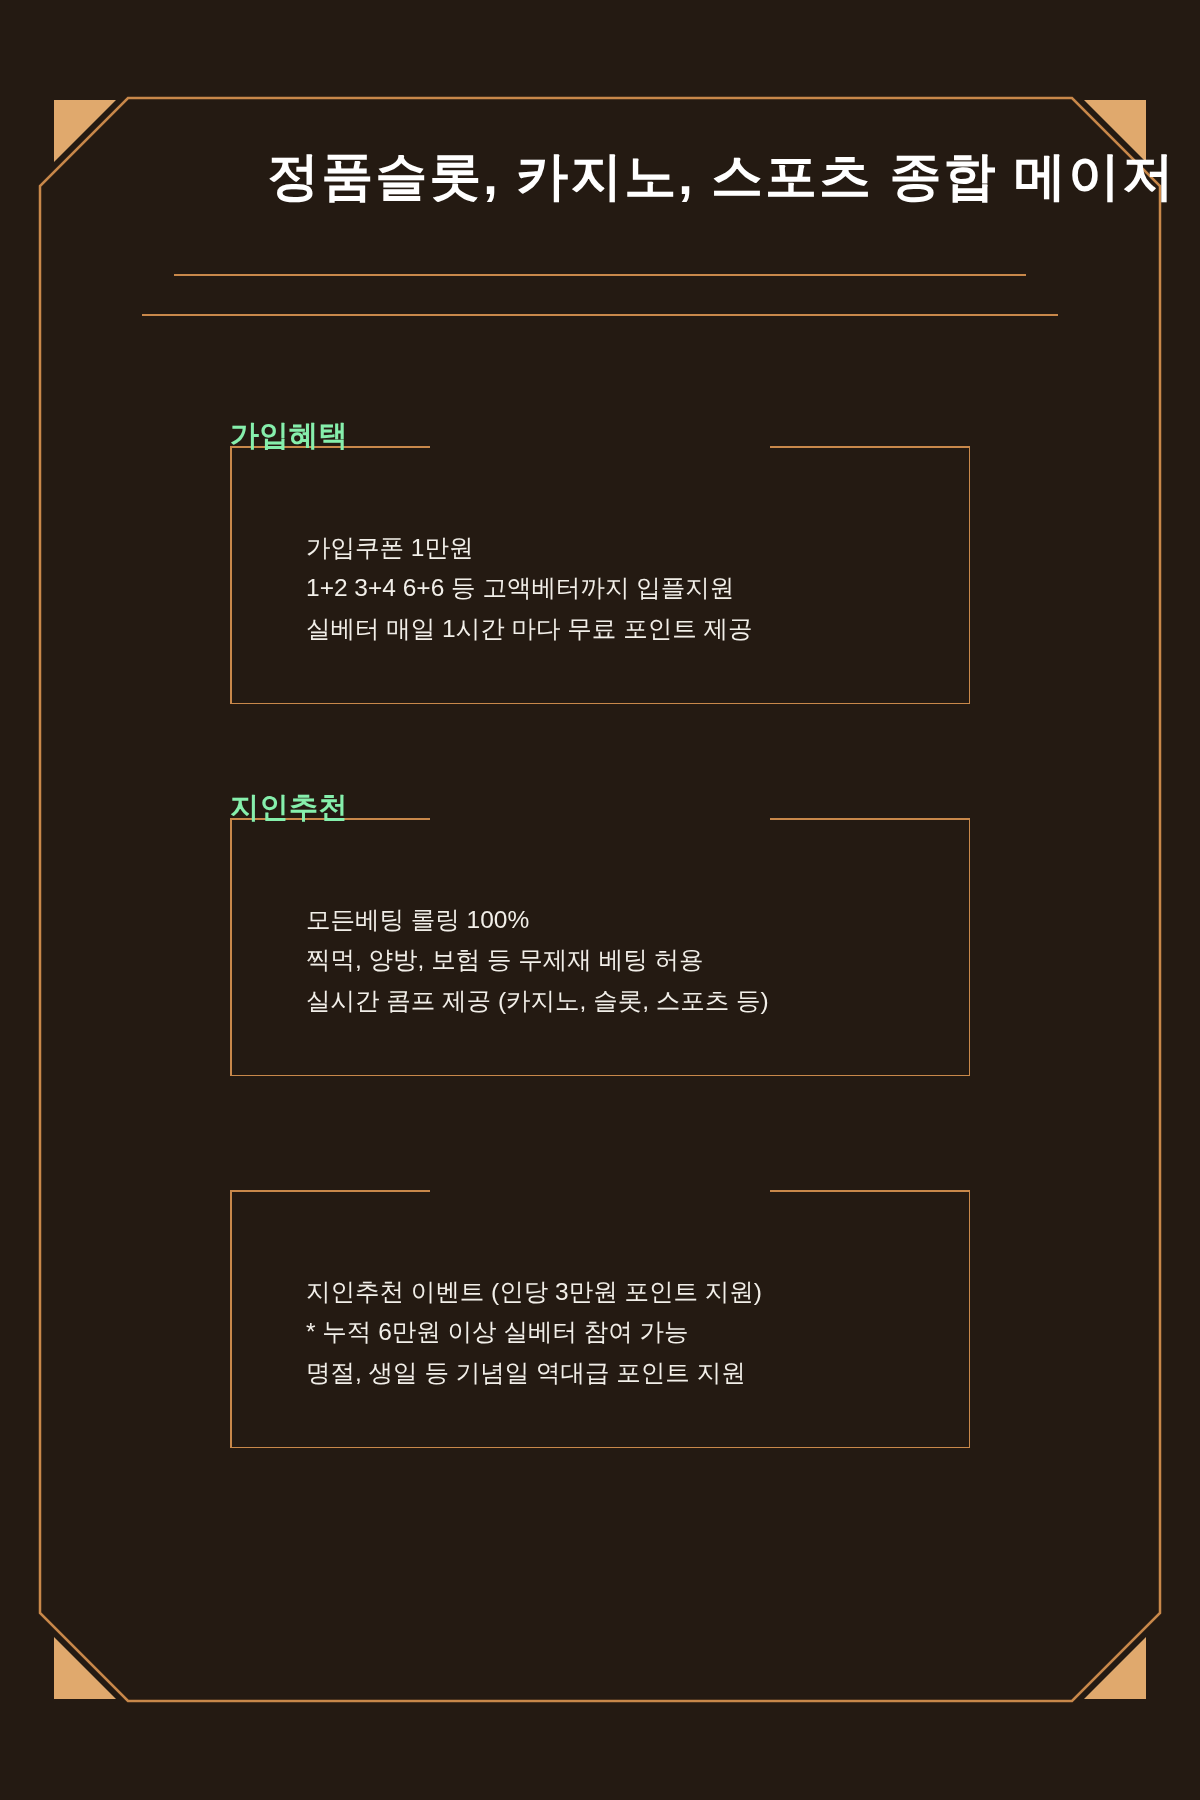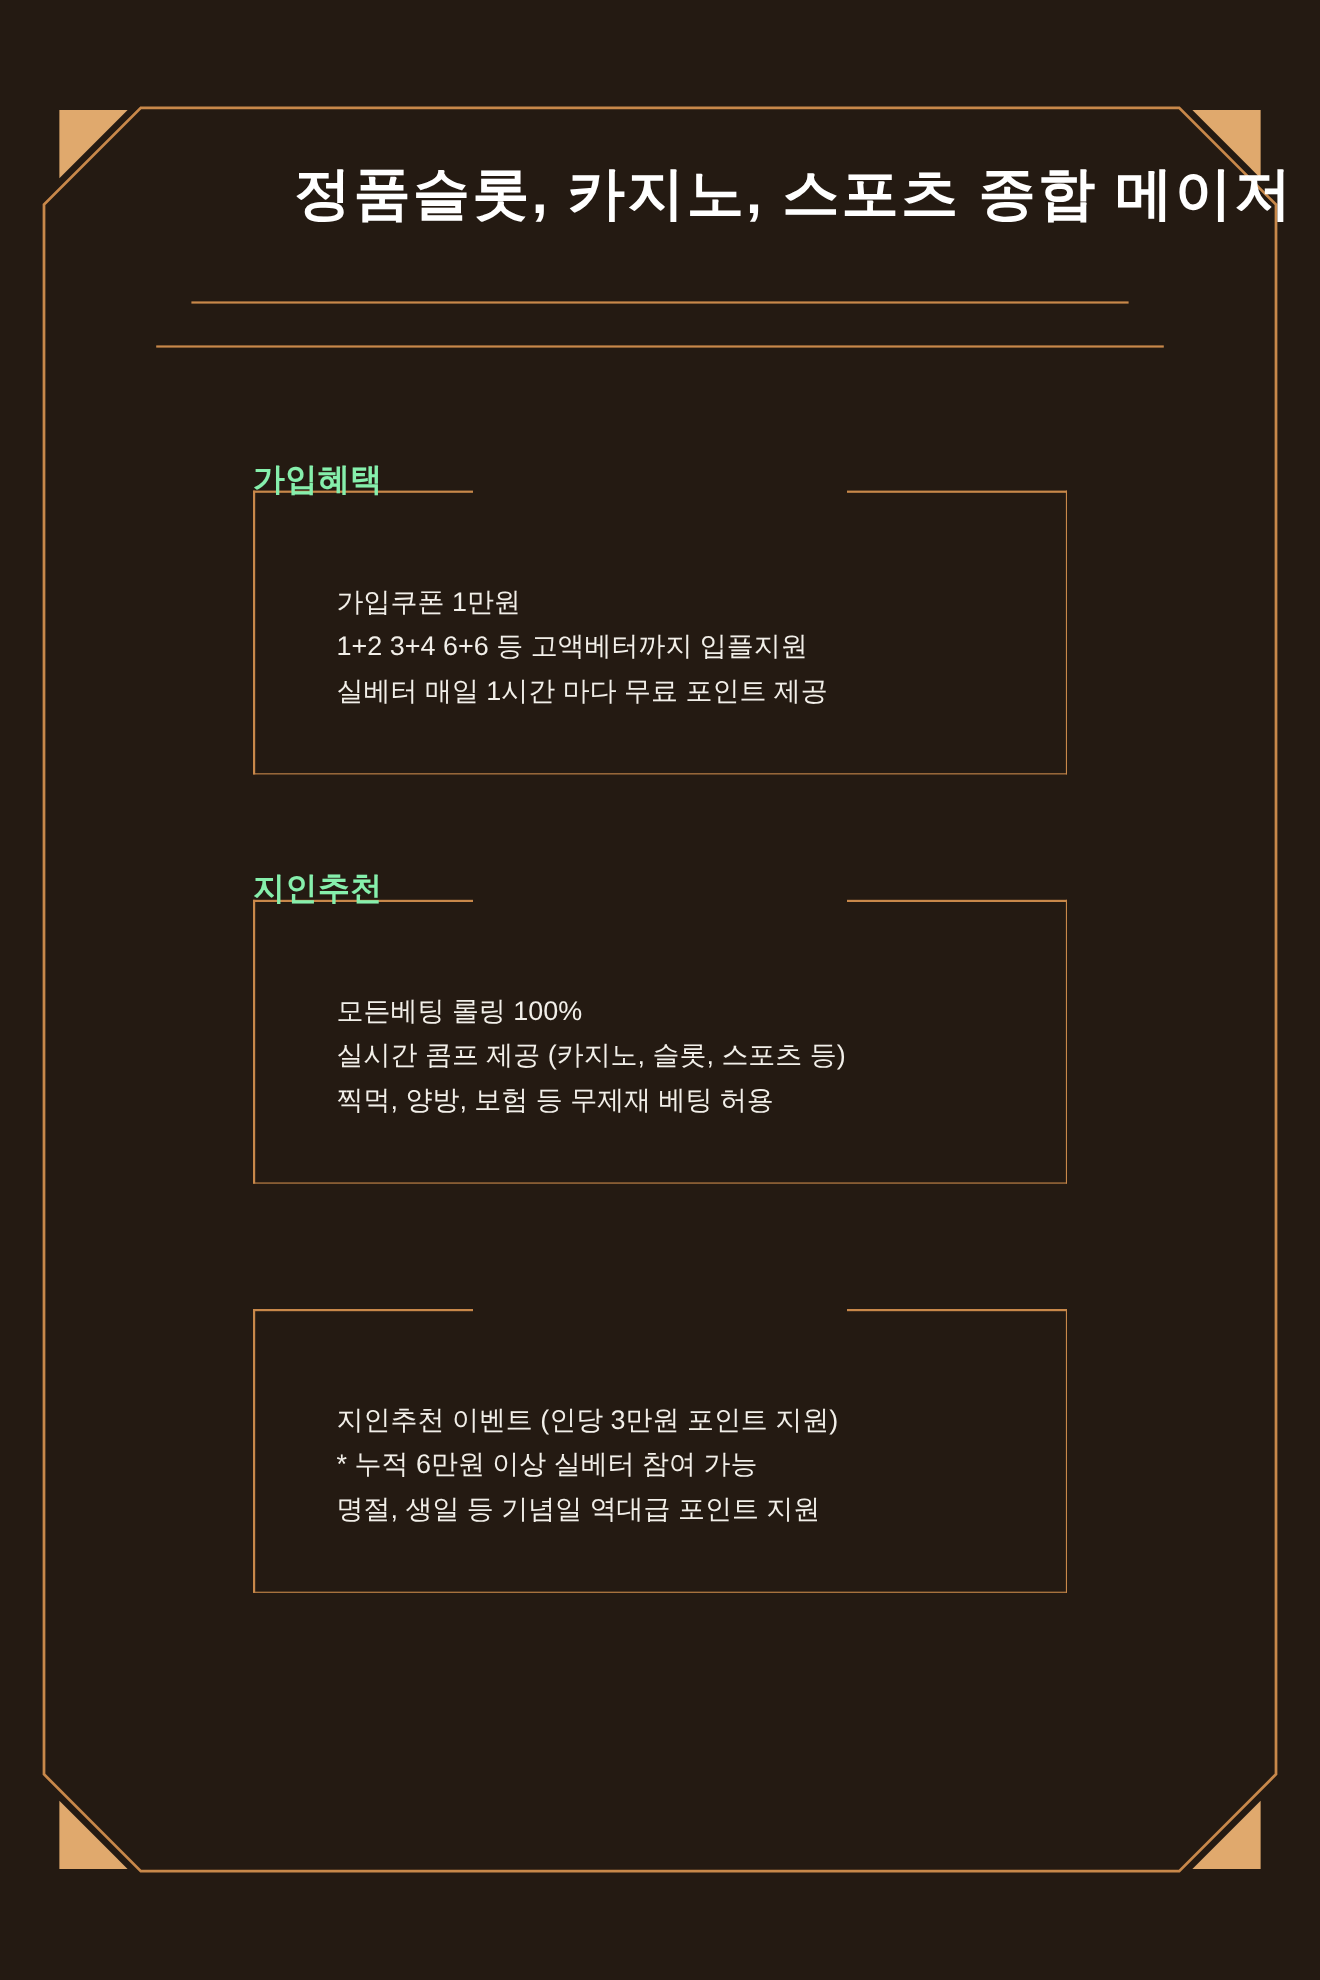--- a/index.html
+++ b/index.html
@@ -211,22 +211,22 @@
         <div class="section-heading">지인추천</div>
         <div class="section-box">
           <span class="seg top-left"></span>
           <span class="seg top-right"></span>
           <span class="seg left"></span>
           <span class="seg right"></span>
           <span class="seg bottom"></span>
         </div>
         <div class="section-body">
           <div class="line">모든베팅 롤링 100%</div>
+          <div class="line">찍먹, 양방, 보험 등 무제재 베팅 허용</div>
           <div class="line">실시간 콤프 제공 (카지노, 슬롯, 스포츠 등)</div>
-          <div class="line">찍먹, 양방, 보험 등 무제재 베팅 허용</div>
         </div>
       </div>
 
       <div class="section">
         <div class="section-box">
           <span class="seg top-left"></span>
           <span class="seg top-right"></span>
           <span class="seg left"></span>
           <span class="seg right"></span>
           <span class="seg bottom"></span>

